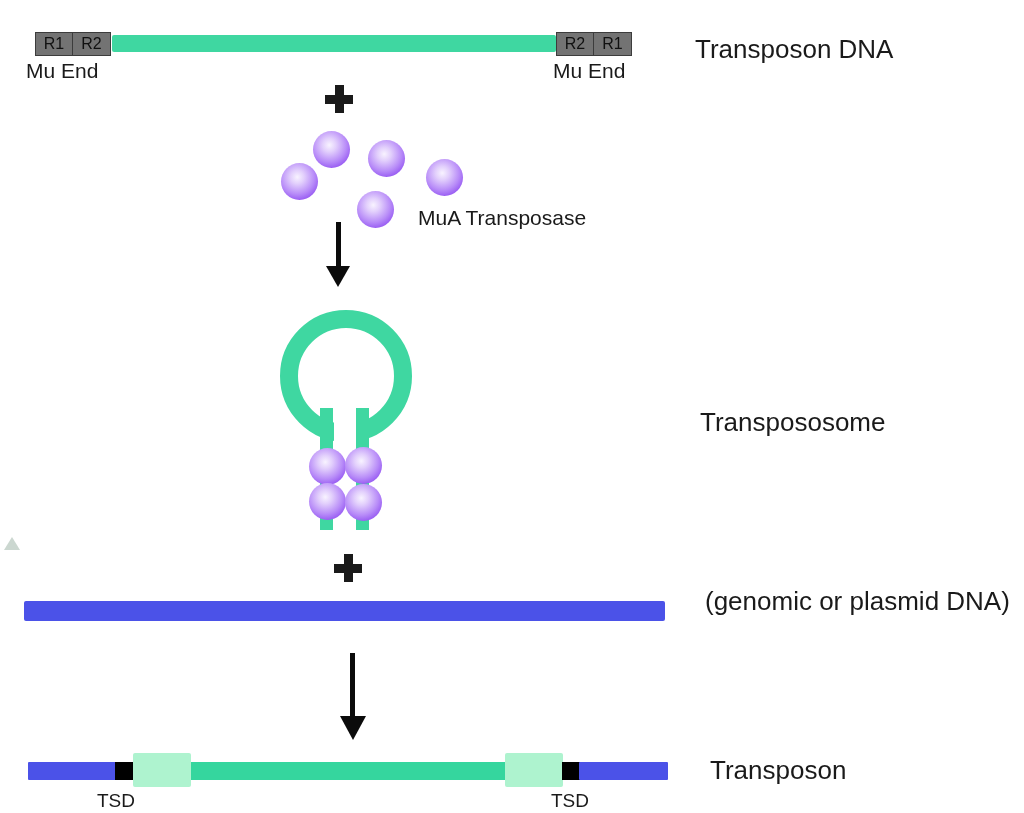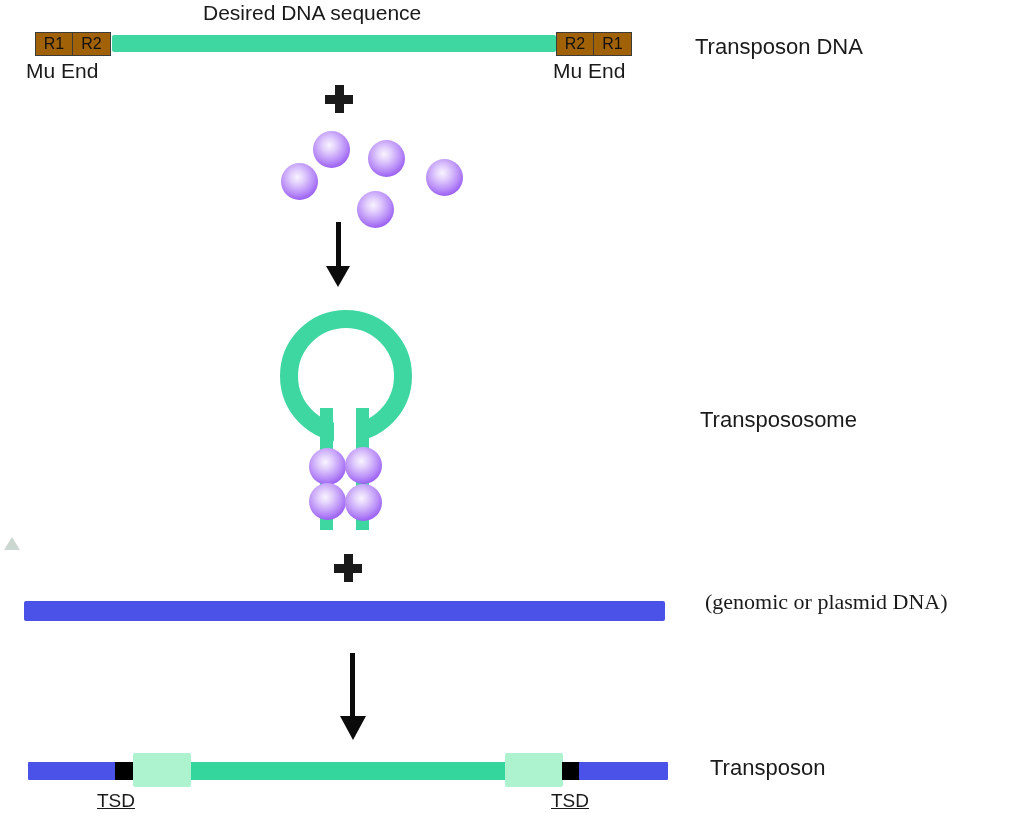--- a/index.html
+++ b/index.html
@@ -2,27 +2,27 @@
 <html><head>
 <meta charset="utf-8">
 <style>
   html,body{margin:0;padding:0;background:#ffffff;}
   .stage{
     position:relative;width:1024px;height:813px;background:#ffffff;overflow:hidden;
     font-family:"Liberation Sans", sans-serif;color:#1a1a1a;
   }
   .abs{position:absolute;}
   .lbl{white-space:nowrap;color:#1a1a1a;}
-  .row-label{font-size:22px;}
+  .row-label{font-size:26px;}
   
   .dna-bar{background:#3fd7a1;border-radius:2px;}
   .endbox-group{display:flex;}
   .endbox{
     width:38px;height:24px;box-sizing:border-box;border:1.6px solid #3c3c3c;
-    background:#a16207;display:flex;align-items:center;justify-content:center;
+    background:#737373;display:flex;align-items:center;justify-content:center;
     font-size:16px;color:#111;
   }
   .endbox + .endbox{border-left:none;}
   
   .plus{width:28px;height:28px;}
   .plus:before{content:"";position:absolute;left:0;top:10px;width:28px;height:9px;background:#1a1a1a;}
   .plus:after{content:"";position:absolute;left:10px;top:0;width:9px;height:28px;background:#1a1a1a;}
   
   .sphere{
     width:37px;height:37px;border-radius:50%;
@@ -37,32 +37,31 @@
   }
   .stem{width:13px;background:#3fd7a1;}
   .notch{background:#ffffff;}
   
   .target-bar{background:#4b52e8;border-radius:2px;}
   
   .seg-blue{background:#4b52e8;height:18px;border-radius:1px;}
   .seg-black{background:#000000;height:18px;}
   .seg-pale{background:#aef3cf;height:34px;border-radius:2px;}
   .seg-green{background:#35d69e;height:18px;border-radius:2px;}
-  .tsd{font-size:19px;text-decoration:underline;}
+  .tsd{font-size:19px;}
   .watermark-tri{
     width:0;height:0;border-left:8px solid transparent;border-right:8px solid transparent;
     border-bottom:13px solid #cbd7d0;
   }
 </style>
 </head>
 <body>
 
 <div class="stage">
 
-  <div class="abs lbl" style="left:203px;top:1px;font-size:21px;">Desired DNA sequence</div>
 
   <div class="abs dna-bar" style="left:112px;top:35px;width:444px;height:17px;"></div>
 
   <div class="abs endbox-group" style="left:35px;top:32px;">
     <div class="endbox">R1</div>
     <div class="endbox">R2</div>
   </div>
   <div class="abs endbox-group" style="left:556px;top:32px;">
     <div class="endbox">R2</div>
     <div class="endbox">R1</div>
@@ -74,20 +73,21 @@
   <div class="abs lbl row-label" style="left:695px;top:34px;">Transposon DNA</div>
 
   <div class="abs plus" style="left:325px;top:85px;"></div>
 
   <div class="abs sphere" style="left:281px;top:163px;"></div>
   <div class="abs sphere" style="left:313px;top:131px;"></div>
   <div class="abs sphere" style="left:368px;top:140px;"></div>
   <div class="abs sphere" style="left:357px;top:191px;"></div>
   <div class="abs sphere" style="left:426px;top:159px;"></div>
 
+  <div class="abs lbl" style="left:418px;top:206px;font-size:21px;">MuA Transposase</div>
 
   <div class="abs arrow-shaft" style="left:336px;top:222px;height:45px;"></div>
   <div class="abs arrow-head" style="left:326px;top:266px;"></div>
 
   <div class="abs ring" style="left:280px;top:310px;"></div>
   <div class="abs notch" style="left:334px;top:416px;width:23px;height:34px;"></div>
   <div class="abs stem" style="left:320px;top:408px;height:122px;"></div>
   <div class="abs stem" style="left:356px;top:408px;height:122px;"></div>
   <div class="abs sphere" style="left:309px;top:448px;"></div>
   <div class="abs sphere" style="left:345px;top:447px;"></div>
@@ -95,21 +95,21 @@
   <div class="abs sphere" style="left:345px;top:484px;"></div>
 
   <div class="abs lbl row-label" style="left:700px;top:395px;margin-top:12px;">Transpososome</div>
 
   <div class="abs watermark-tri" style="left:4px;top:537px;"></div>
 
   <div class="abs plus" style="left:334px;top:554px;"></div>
 
   <div class="abs target-bar" style="left:24px;top:601px;width:641px;height:20px;"></div>
   <div class="abs" style="left:705px;top:585px;">
-    <div class="lbl row-label" style="line-height:33px;font-family:Liberation Serif, serif;">(genomic or plasmid DNA)</div>
+    <div class="lbl row-label" style="line-height:33px;">(genomic or plasmid DNA)</div>
   </div>
 
   <div class="abs arrow-shaft" style="left:350px;top:653px;height:64px;"></div>
   <div class="abs arrow-head" style="left:340px;top:716px;border-left-width:13px;border-right-width:13px;border-top-width:24px;"></div>
 
   <div class="abs seg-blue" style="left:28px;top:762px;width:88px;"></div>
   <div class="abs seg-black" style="left:115px;top:762px;width:20px;"></div>
   <div class="abs seg-green" style="left:188px;top:762px;width:320px;"></div>
   <div class="abs seg-pale" style="left:133px;top:753px;width:58px;"></div>
   <div class="abs seg-pale" style="left:505px;top:753px;width:58px;"></div>

